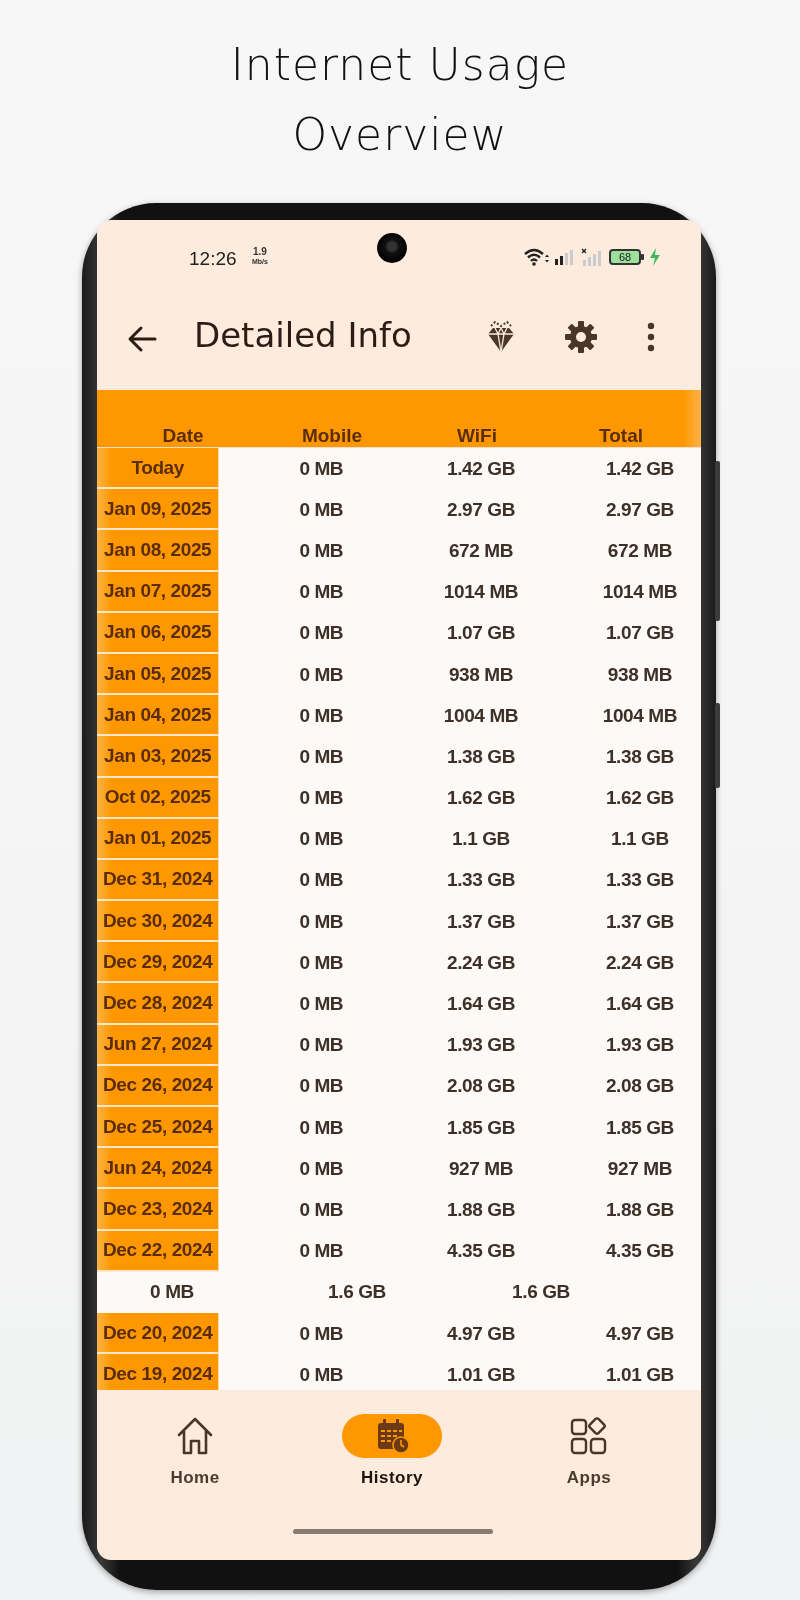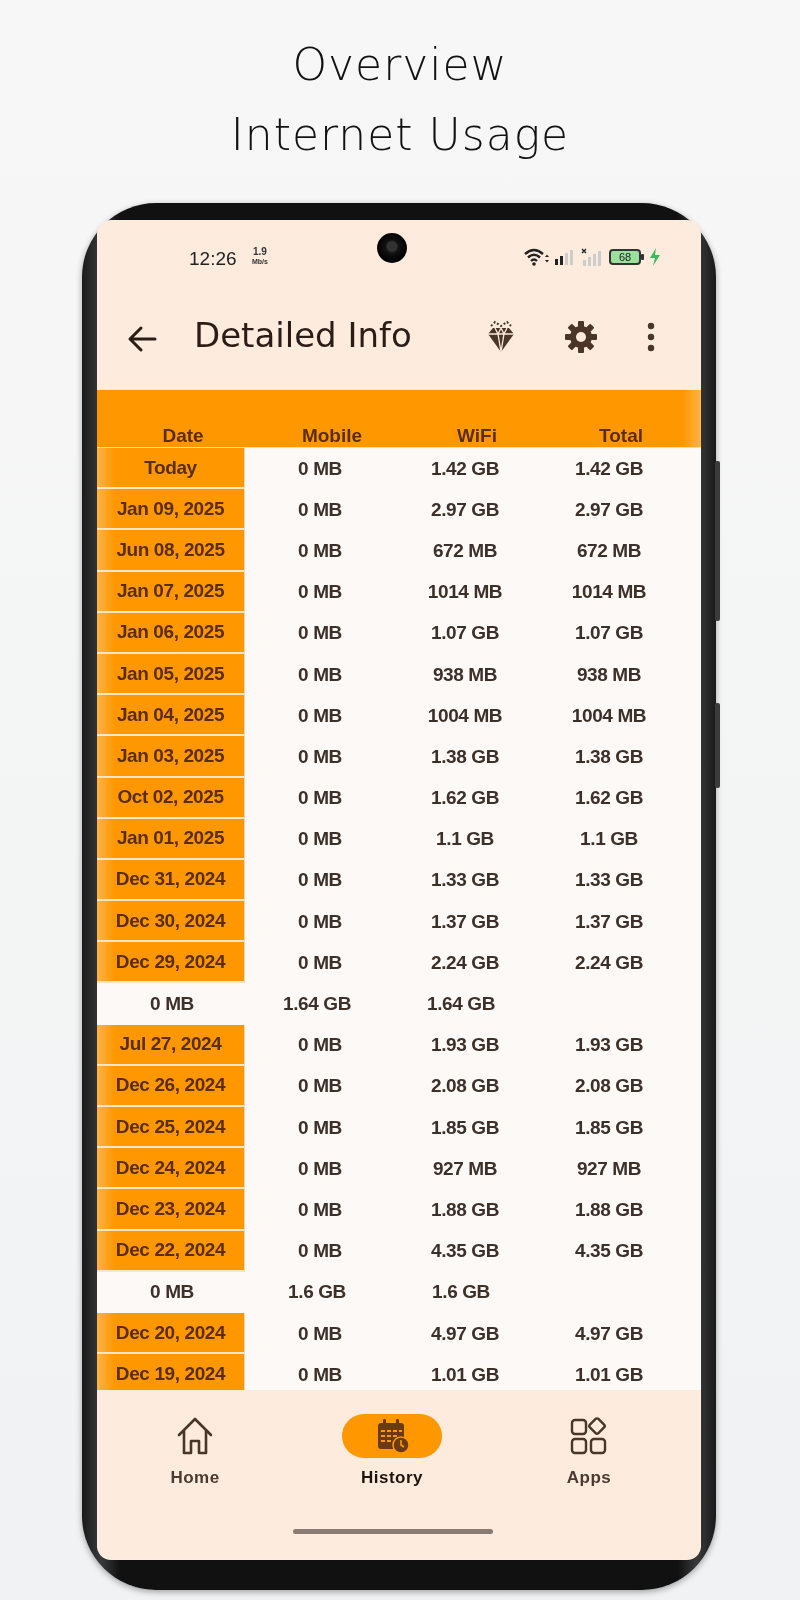--- a/index.html
+++ b/index.html
@@ -70,21 +70,21 @@
       text-align: center;
     }
     .col-date { width: 148px; }
     .col-mobile { width: 150px; }
     .col-wifi { width: 140px; }
     .col-total { width: 148px; }
     .table-body {
       position: absolute; left: 0; right: 0; top: 228px; bottom: 158px; overflow: hidden;
       background: #fdf9f6;
     }
-    .row { display: flex; height: 41.2px; align-items: stretch; }
+    .row { display: flex; height: 41.2px; align-items: stretch; gap: 40px; }
     .td-date {
       width: 148px; background: linear-gradient(90deg, #ffb347 0%, #ff9800 12%, #ff9800 100%);
       border-bottom: 2px solid #fde7c8; border-right: 1px solid #f5d7a8;
       display: flex; align-items: center; justify-content: center;
       font-family: "Liberation Sans", sans-serif; font-weight: bold; font-size: 19px; color: #5a2d0c;
       letter-spacing: -0.4px;
     }
     .td {
       display: flex; align-items: center; justify-content: center;
       font-family: "Liberation Sans", sans-serif; font-weight: bold; font-size: 19px; color: #3c3029;
@@ -102,22 +102,22 @@
     }
     .nav-label.active { color: #1d140f; }
     .home-indicator {
       position: absolute; left: 196px; width: 200px; bottom: 14px; height: 5px; border-radius: 3px; background: #8a7b72;
     }
   </style>
 </head>
 <body>
 
 <div class="promo-title">
+  <div>Internet Usage</div>
   <div>Overview</div>
-  <div>Internet Usage</div>
 </div>
 
 <div class="phone">
   <div class="side-btn" style="top:258px;height:160px;"></div>
   <div class="side-btn" style="top:500px;height:85px;"></div>
 
   <div class="screen">
 
     <div class="status-bar">
       <span class="status-time">12:26</span>
@@ -208,21 +208,21 @@
           <div class="td col-wifi">1.42 GB</div>
           <div class="td col-total">1.42 GB</div>
         </div>
       <div class="row">
           <div class="td-date">Jan 09, 2025</div>
           <div class="td col-mobile">0 MB</div>
           <div class="td col-wifi">2.97 GB</div>
           <div class="td col-total">2.97 GB</div>
         </div>
       <div class="row">
-          <div class="td-date">Jun 08, 2025</div>
+          <div class="td-date">Jan 08, 2025</div>
           <div class="td col-mobile">0 MB</div>
           <div class="td col-wifi">672 MB</div>
           <div class="td col-total">672 MB</div>
         </div>
       <div class="row">
           <div class="td-date">Jan 07, 2025</div>
           <div class="td col-mobile">0 MB</div>
           <div class="td col-wifi">1014 MB</div>
           <div class="td col-total">1014 MB</div>
         </div>
@@ -274,44 +274,45 @@
           <div class="td col-wifi">1.37 GB</div>
           <div class="td col-total">1.37 GB</div>
         </div>
       <div class="row">
           <div class="td-date">Dec 29, 2024</div>
           <div class="td col-mobile">0 MB</div>
           <div class="td col-wifi">2.24 GB</div>
           <div class="td col-total">2.24 GB</div>
         </div>
       <div class="row">
+          <div class="td-date">Dec 28, 2024</div>
           <div class="td col-mobile">0 MB</div>
           <div class="td col-wifi">1.64 GB</div>
           <div class="td col-total">1.64 GB</div>
         </div>
       <div class="row">
-          <div class="td-date">Jul 27, 2024</div>
+          <div class="td-date">Jun 27, 2024</div>
           <div class="td col-mobile">0 MB</div>
           <div class="td col-wifi">1.93 GB</div>
           <div class="td col-total">1.93 GB</div>
         </div>
       <div class="row">
           <div class="td-date">Dec 26, 2024</div>
           <div class="td col-mobile">0 MB</div>
           <div class="td col-wifi">2.08 GB</div>
           <div class="td col-total">2.08 GB</div>
         </div>
       <div class="row">
           <div class="td-date">Dec 25, 2024</div>
           <div class="td col-mobile">0 MB</div>
           <div class="td col-wifi">1.85 GB</div>
           <div class="td col-total">1.85 GB</div>
         </div>
       <div class="row">
-          <div class="td-date">Dec 24, 2024</div>
+          <div class="td-date">Jun 24, 2024</div>
           <div class="td col-mobile">0 MB</div>
           <div class="td col-wifi">927 MB</div>
           <div class="td col-total">927 MB</div>
         </div>
       <div class="row">
           <div class="td-date">Dec 23, 2024</div>
           <div class="td col-mobile">0 MB</div>
           <div class="td col-wifi">1.88 GB</div>
           <div class="td col-total">1.88 GB</div>
         </div>

